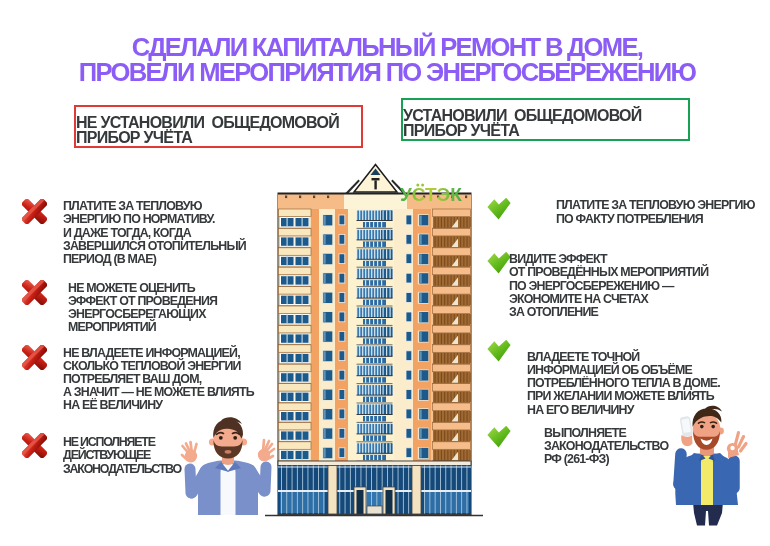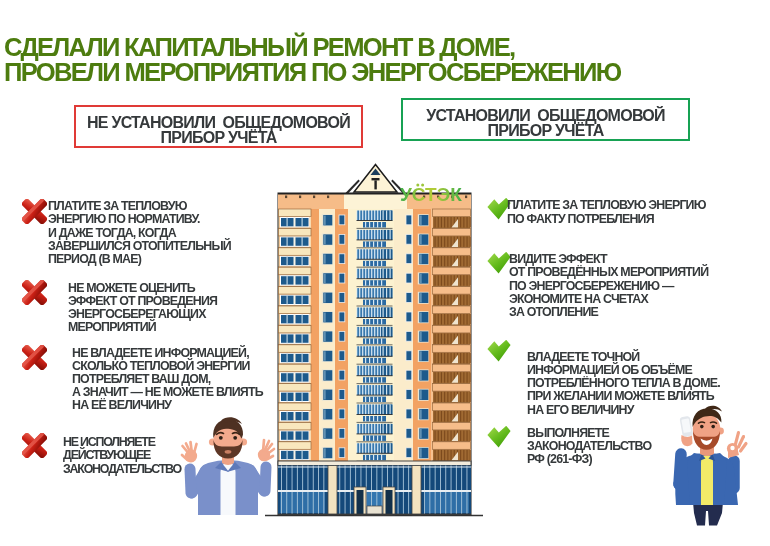--- a/index.html
+++ b/index.html
@@ -1,21 +1,21 @@
 <!DOCTYPE html>
 <html><head>
 <meta charset="utf-8">
 <style>
 html,body{margin:0;padding:0;}
 body{width:770px;height:546px;background:#fff;overflow:hidden;position:relative;
   font-family:"Liberation Sans",sans-serif;-webkit-font-smoothing:antialiased;}
 .abs{position:absolute;}
-#title{left:4px;right:0;top:35px;text-align:left;font-size:25.6px;line-height:25.3px;
-  font-weight:bold;color:#4d7c0f;letter-spacing:-1.7px;}
-.box{border-width:2px;border-style:solid;width:285px;height:31.3px;text-align:center;
+#title{left:4px;right:0;top:35px;text-align:center;font-size:25.6px;line-height:25.3px;
+  font-weight:bold;color:#8b5cf6;letter-spacing:-1.7px;}
+.box{border-width:2px;border-style:solid;width:285px;height:31.3px;
   font-weight:bold;color:#35393b;font-size:16px;line-height:15px;padding-top:7.7px;letter-spacing:-0.75px;}
 #box1{left:74px;top:105px;border-color:#e03a36;}
 #box2{left:401px;top:98px;border-color:#17a253;}
 .item{font-weight:bold;color:#35393b;font-size:12.4px;line-height:13.15px;letter-spacing:-0.8px;}
 .icon{width:25px;height:25px;}
 </style>
 </head>
 <body>
 <div class="abs" id="title">СДЕЛАЛИ КАПИТАЛЬНЫЙ РЕМОНТ В ДОМЕ,<br>ПРОВЕЛИ МЕРОПРИЯТИЯ ПО ЭНЕРГОСБЕРЕЖЕНИЮ</div>
 
@@ -59,42 +59,42 @@
       </g>
     </svg></div>
 <div class="abs" style="left:22px;top:433px"><svg class="icon" viewBox="0 0 25 25">
       <g fill="url(#xg)">
         <rect x="-2.6" y="8.1" width="30.2" height="8.8" rx="3" transform="rotate(45 12.5 12.5)"></rect>
         <rect x="-2.6" y="8.1" width="30.2" height="8.8" rx="3" transform="rotate(-45 12.5 12.5)"></rect>
         <rect x="-2.6" y="8.1" width="30.2" height="3.5" rx="1.7" transform="rotate(-45 12.5 12.5)" fill="#e4574a" opacity="0.85"></rect>
       </g>
     </svg></div>
 
-<div class="abs item" style="left:48px;top:200.2px">ПЛАТИТЕ ЗА ТЕПЛОВУЮ<br>ЭНЕРГИЮ ПО НОРМАТИВУ.<br>И ДАЖЕ ТОГДА, КОГДА<br>ЗАВЕРШИЛСЯ ОТОПИТЕЛЬНЫЙ<br>ПЕРИОД (В МАЕ)</div>
+<div class="abs item" style="left:63px;top:200.2px">ПЛАТИТЕ ЗА ТЕПЛОВУЮ<br>ЭНЕРГИЮ ПО НОРМАТИВУ.<br>И ДАЖЕ ТОГДА, КОГДА<br>ЗАВЕРШИЛСЯ ОТОПИТЕЛЬНЫЙ<br>ПЕРИОД (В МАЕ)</div>
 <div class="abs item" style="left:68px;top:281.5px">НЕ МОЖЕТЕ ОЦЕНИТЬ<br>ЭФФЕКТ ОТ ПРОВЕДЕНИЯ<br>ЭНЕРГОСБЕРЕГАЮЩИХ<br>МЕРОПРИЯТИЙ</div>
-<div class="abs item" style="left:72px;top:346.8px">НЕ ВЛАДЕЕТЕ ИНФОРМАЦИЕЙ,<br>СКОЛЬКО ТЕПЛОВОЙ ЭНЕРГИИ<br>ПОТРЕБЛЯЕТ ВАШ ДОМ,<br>А ЗНАЧИТ — НЕ МОЖЕТЕ ВЛИЯТЬ<br>НА ЕЁ ВЕЛИЧИНУ</div>
+<div class="abs item" style="left:63px;top:346.8px">НЕ ВЛАДЕЕТЕ ИНФОРМАЦИЕЙ,<br>СКОЛЬКО ТЕПЛОВОЙ ЭНЕРГИИ<br>ПОТРЕБЛЯЕТ ВАШ ДОМ,<br>А ЗНАЧИТ — НЕ МОЖЕТЕ ВЛИЯТЬ<br>НА ЕЁ ВЕЛИЧИНУ</div>
 <div class="abs item" style="left:63px;top:436.3px;letter-spacing:-1.2px">НЕ ИСПОЛНЯЕТЕ<br>ДЕЙСТВУЮЩЕЕ<br>ЗАКОНОДАТЕЛЬСТВО</div>
 
 <div class="abs" style="left:487px;top:197.5px"><svg width="24" height="23" viewBox="0 0 24 23">
       <path fill="url(#cg)" d="M0.4,9 L7.3,1.3 L11.8,6.4 L19.2,-0.2 L23.6,4.9 L11.6,21.4 Z"></path>
     </svg></div>
 <div class="abs" style="left:487px;top:251.5px"><svg width="24" height="23" viewBox="0 0 24 23">
       <path fill="url(#cg)" d="M0.4,9 L7.3,1.3 L11.8,6.4 L19.2,-0.2 L23.6,4.9 L11.6,21.4 Z"></path>
     </svg></div>
 <div class="abs" style="left:487px;top:339.5px"><svg width="24" height="23" viewBox="0 0 24 23">
       <path fill="url(#cg)" d="M0.4,9 L7.3,1.3 L11.8,6.4 L19.2,-0.2 L23.6,4.9 L11.6,21.4 Z"></path>
     </svg></div>
 <div class="abs" style="left:487px;top:425.5px"><svg width="24" height="23" viewBox="0 0 24 23">
       <path fill="url(#cg)" d="M0.4,9 L7.3,1.3 L11.8,6.4 L19.2,-0.2 L23.6,4.9 L11.6,21.4 Z"></path>
     </svg></div>
 
-<div class="abs item" style="left:507px;top:199.4px">ПЛАТИТЕ ЗА ТЕПЛОВУЮ ЭНЕРГИЮ<br>ПО ФАКТУ ПОТРЕБЛЕНИЯ</div>
+<div class="abs item" style="left:556px;top:199.4px">ПЛАТИТЕ ЗА ТЕПЛОВУЮ ЭНЕРГИЮ<br>ПО ФАКТУ ПОТРЕБЛЕНИЯ</div>
 <div class="abs item" style="left:509px;top:253.2px">ВИДИТЕ ЭФФЕКТ<br>ОТ ПРОВЕДЁННЫХ МЕРОПРИЯТИЙ<br>ПО ЭНЕРГОСБЕРЕЖЕНИЮ —<br>ЭКОНОМИТЕ НА СЧЕТАХ<br>ЗА ОТОПЛЕНИЕ</div>
 <div class="abs item" style="left:527px;top:351px">ВЛАДЕЕТЕ ТОЧНОЙ<br>ИНФОРМАЦИЕЙ ОБ ОБЪЁМЕ<br>ПОТРЕБЛЁННОГО ТЕПЛА В ДОМЕ.<br>ПРИ ЖЕЛАНИИ МОЖЕТЕ ВЛИЯТЬ<br>НА ЕГО ВЕЛИЧИНУ</div>
-<div class="abs item" style="left:527px;top:427.1px">ВЫПОЛНЯЕТЕ<br>ЗАКОНОДАТЕЛЬСТВО<br>РФ (261-ФЗ)</div>
+<div class="abs item" style="left:544px;top:427.1px">ВЫПОЛНЯЕТЕ<br>ЗАКОНОДАТЕЛЬСТВО<br>РФ (261-ФЗ)</div>
 
 <div class="abs" style="left:255px;top:155px">
 <svg width="245" height="365" viewBox="0 0 245 365">
 
   <line x1="10" y1="360.5" x2="228" y2="360.5" stroke="#333" stroke-width="1.6"></line>
 
   <path d="M90.5,38 L103.5,24.5 L104.8,25.9 L93.6,38 Z" fill="#2a2a2a"></path>
   <path d="M150.5,38 L137.5,24.5 L136.2,25.9 L147.4,38 Z" fill="#2a2a2a"></path>
   <path d="M99,37 L120.5,9.5 L142,37 Z" fill="#fdf3d6" stroke="#1c1c1c" stroke-width="1.5"></path>
   <path d="M115.5,20 L120.5,13.5 L125.5,20 Z" fill="#1c3f5e"></path>

